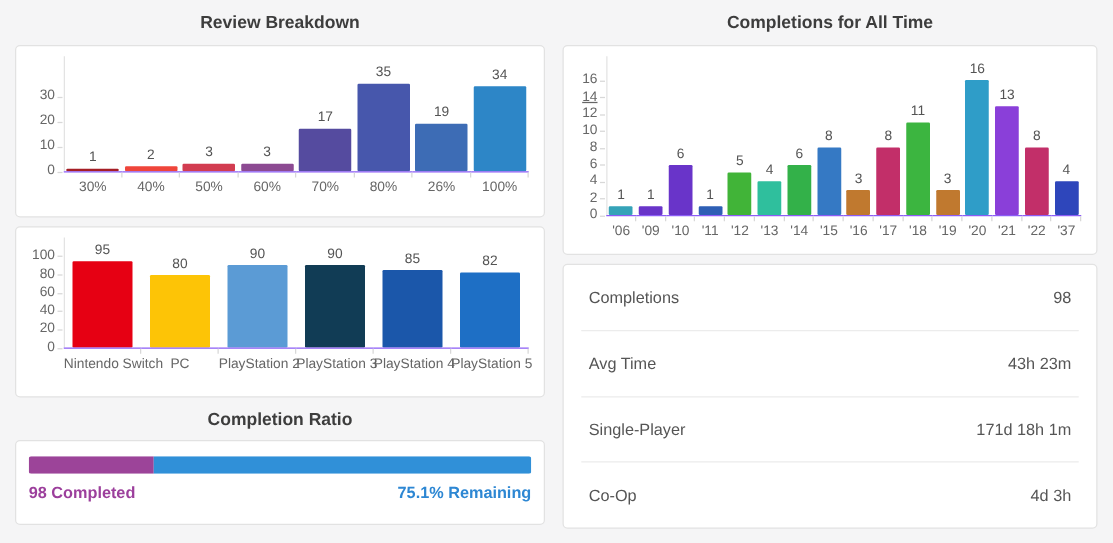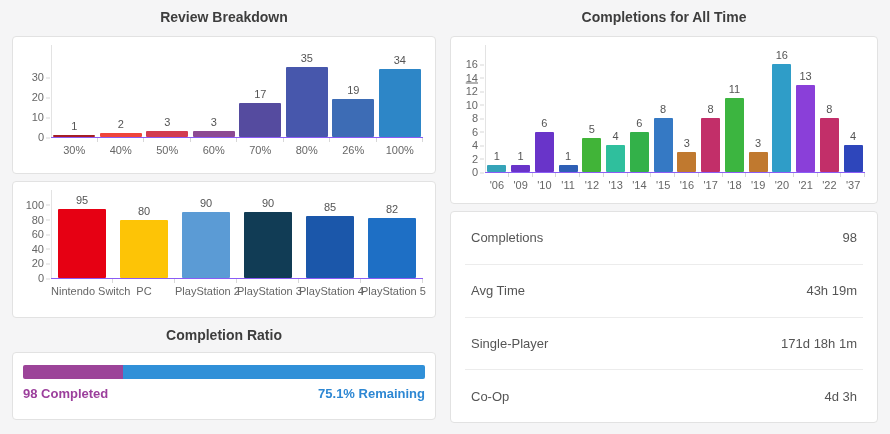--- a/index.html
+++ b/index.html
@@ -364,21 +364,21 @@
         </div>
     </div>
 
     <div class="panel table-panel">
       <div class="stat-row">
         <span class="stat-label">Completions</span>
         <span class="stat-value">98</span>
       </div>
       <div class="stat-row">
         <span class="stat-label">Avg Time</span>
-        <span class="stat-value">43h 19m</span>
+        <span class="stat-value">43h 23m</span>
       </div>
       <div class="stat-row">
         <span class="stat-label">Single-Player</span>
         <span class="stat-value">171d 18h 1m</span>
       </div>
       <div class="stat-row">
         <span class="stat-label">Co-Op</span>
         <span class="stat-value">4d 3h</span>
       </div>
     </div>

